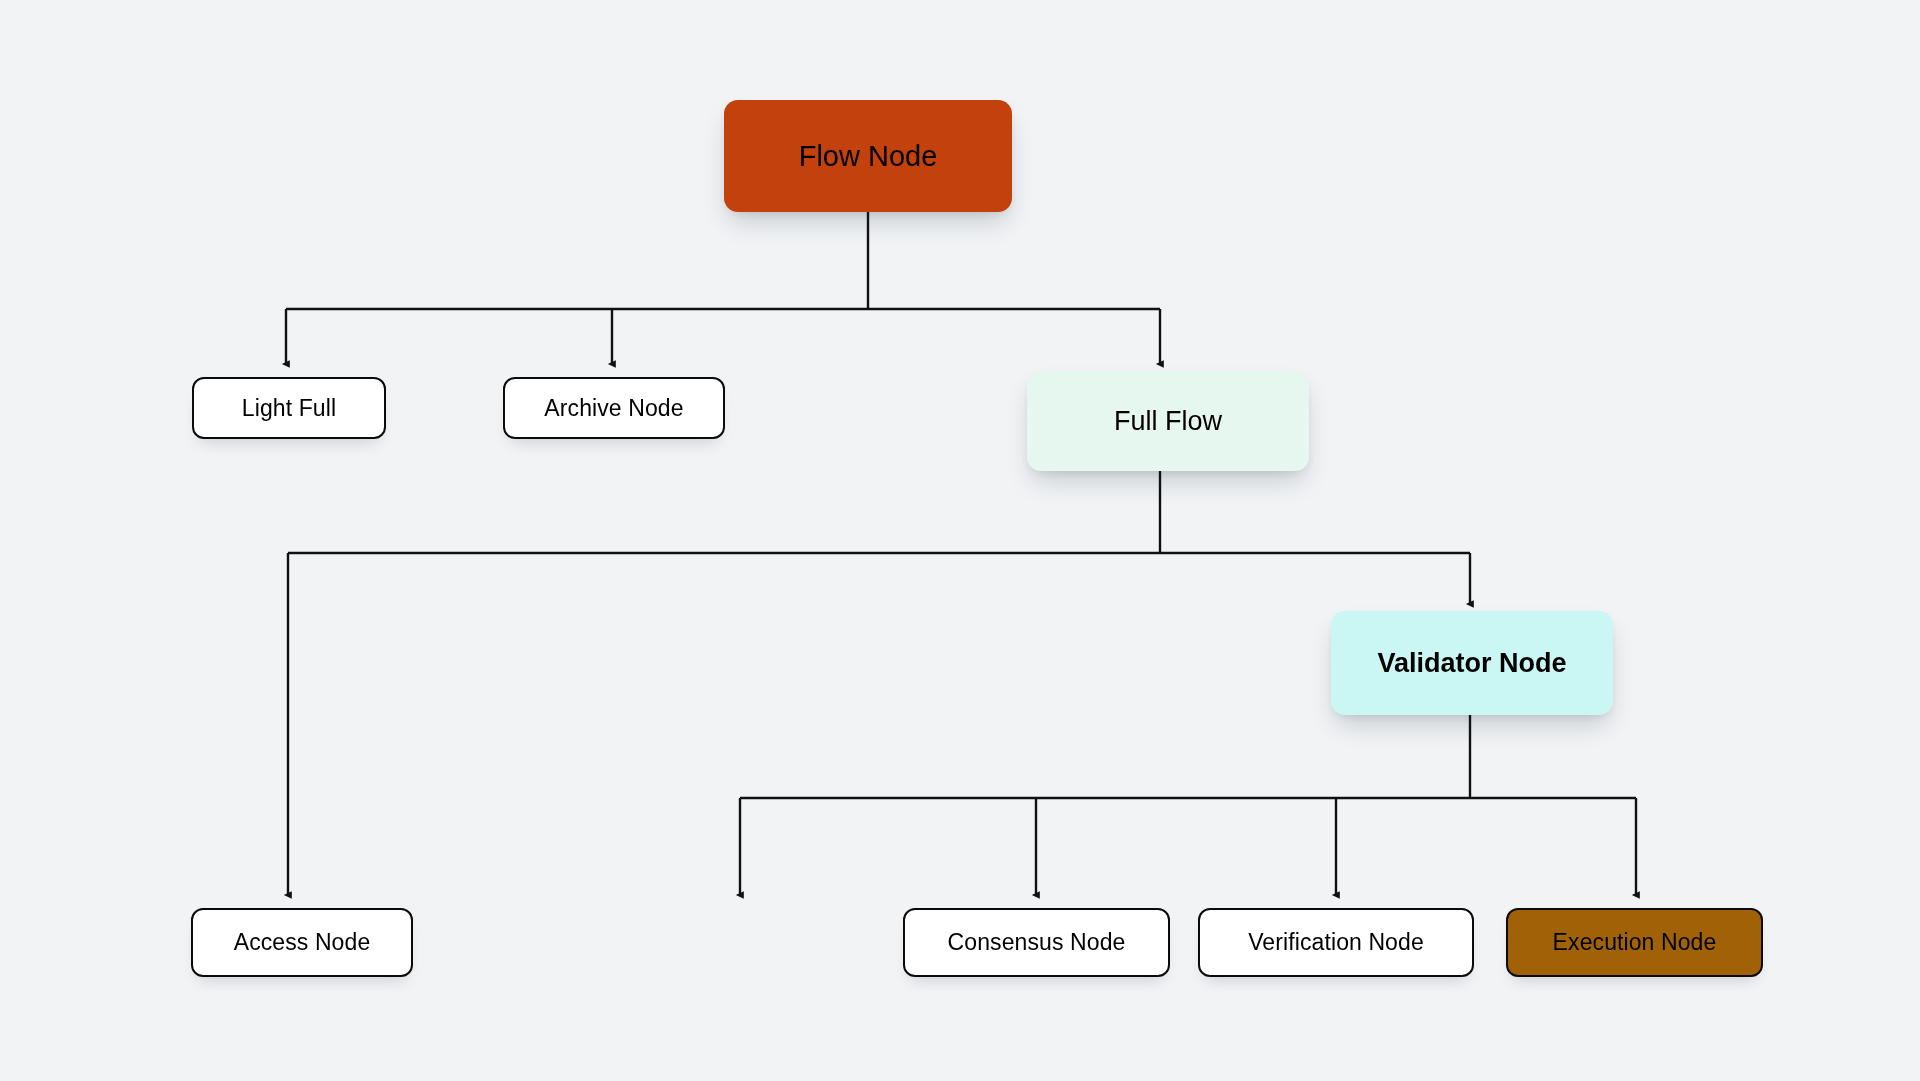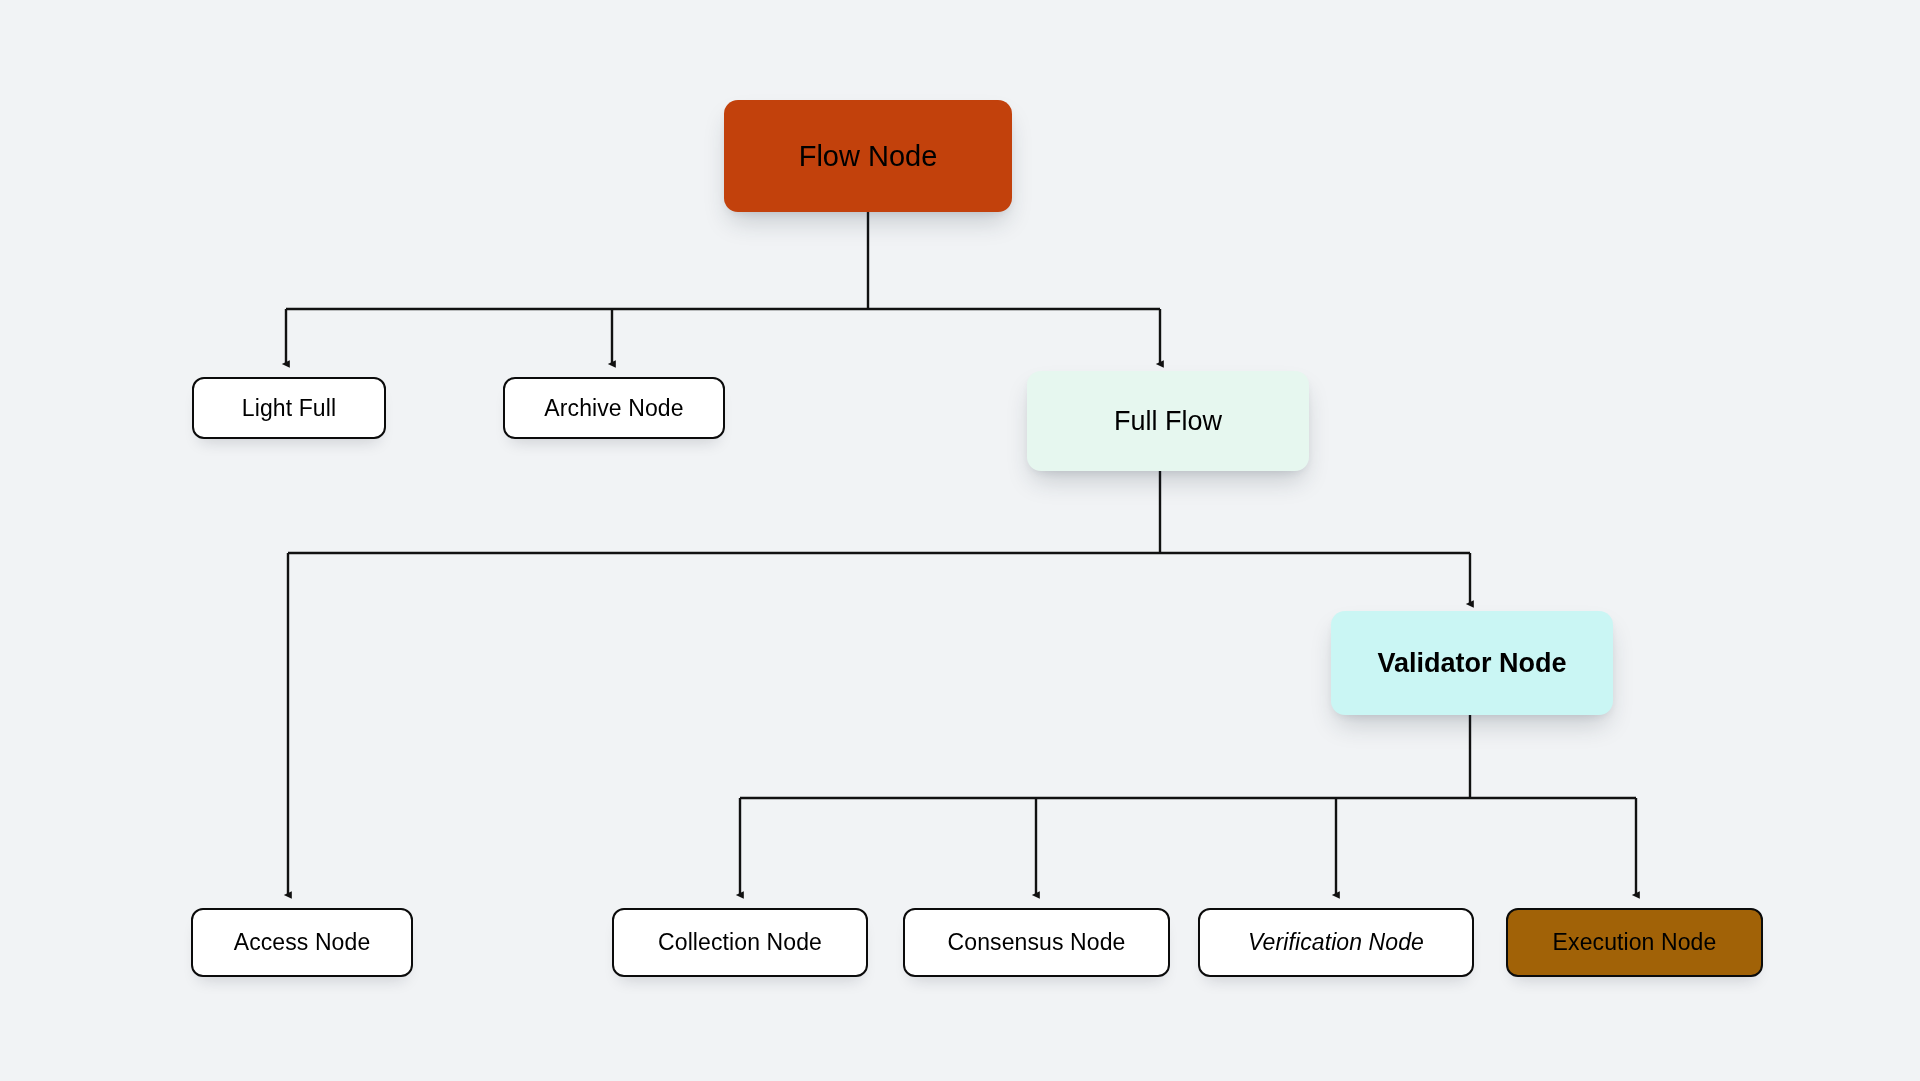--- a/index.html
+++ b/index.html
@@ -126,29 +126,26 @@
   </div>
 
   <div class="node leaf" style="left: 177px; top: 908px; width: 222px; height: 69px; background: rgb(255, 255, 255); margin-left: 14px;">
     <span>Access Node</span>
   </div>
 
   <div class="node tinted validator-node" style="left: 1331px; top: 611px; width: 282px; height: 104px; background: rgb(202, 246, 244);">
     <span>Validator Node</span>
   </div>
 
-  <div class="node leaf" style="left: 612px; top: 908px; width: 256px; height: 69px; background: rgb(255, 255, 255);">
-    <span>Collection Node</span>
-  </div>
 
   <div class="node leaf" style="left: 903px; top: 908px; width: 267px; height: 69px; background: rgb(255, 255, 255);">
     <span>Consensus Node</span>
   </div>
 
-  <div class="node leaf" style="left: 1198px; top: 908px; width: 276px; height: 69px; background: rgb(255, 255, 255); font-style: italic;">
+  <div class="node leaf" style="left: 1198px; top: 908px; width: 276px; height: 69px; background: rgb(255, 255, 255);">
     <span>Verification Node</span>
   </div>
 
   <div class="node leaf" style="left: 1506px; top: 908px; width: 257px; height: 69px; background: #a16207;">
     <span>Execution Node</span>
   </div>
 
 </div>
 
 </body></html>

